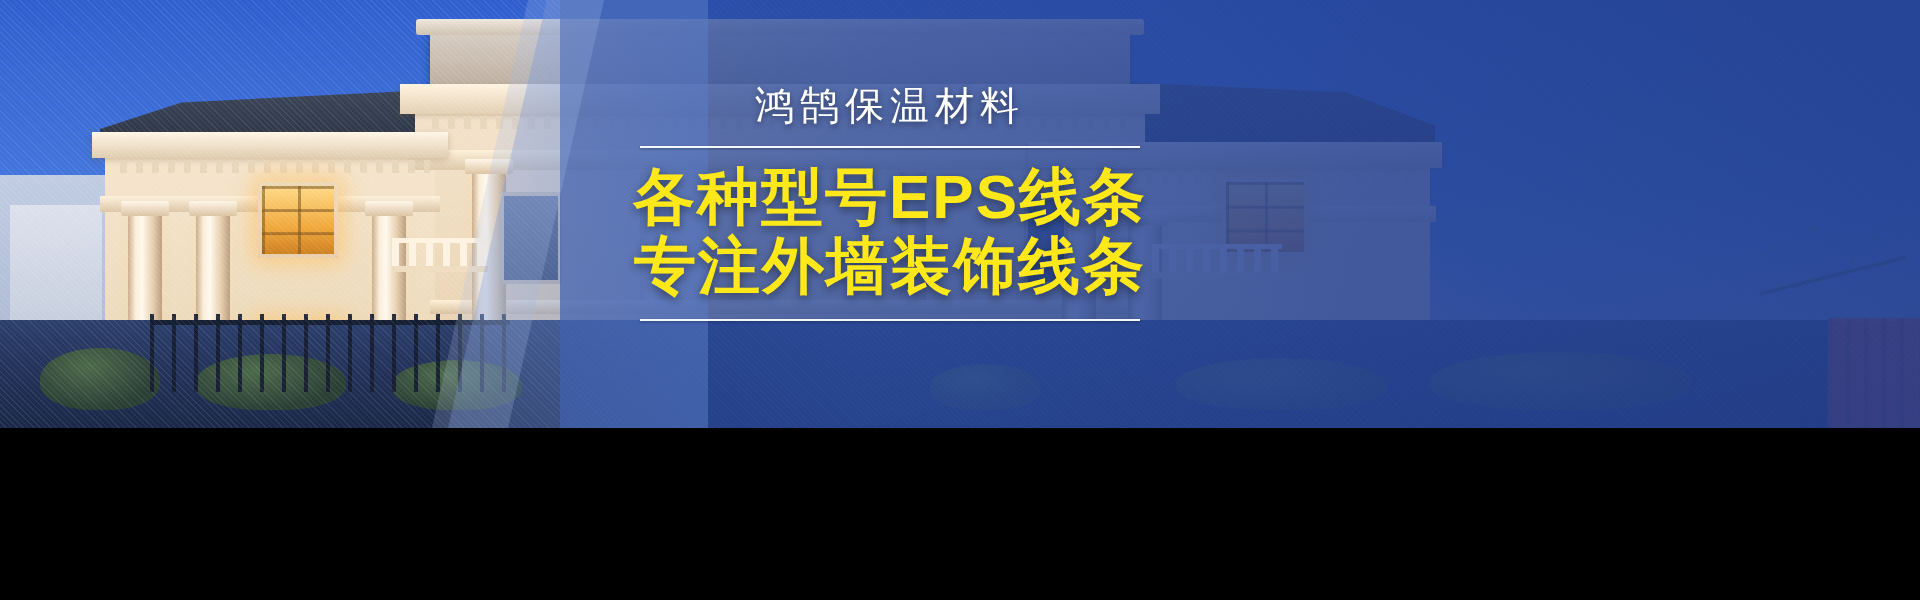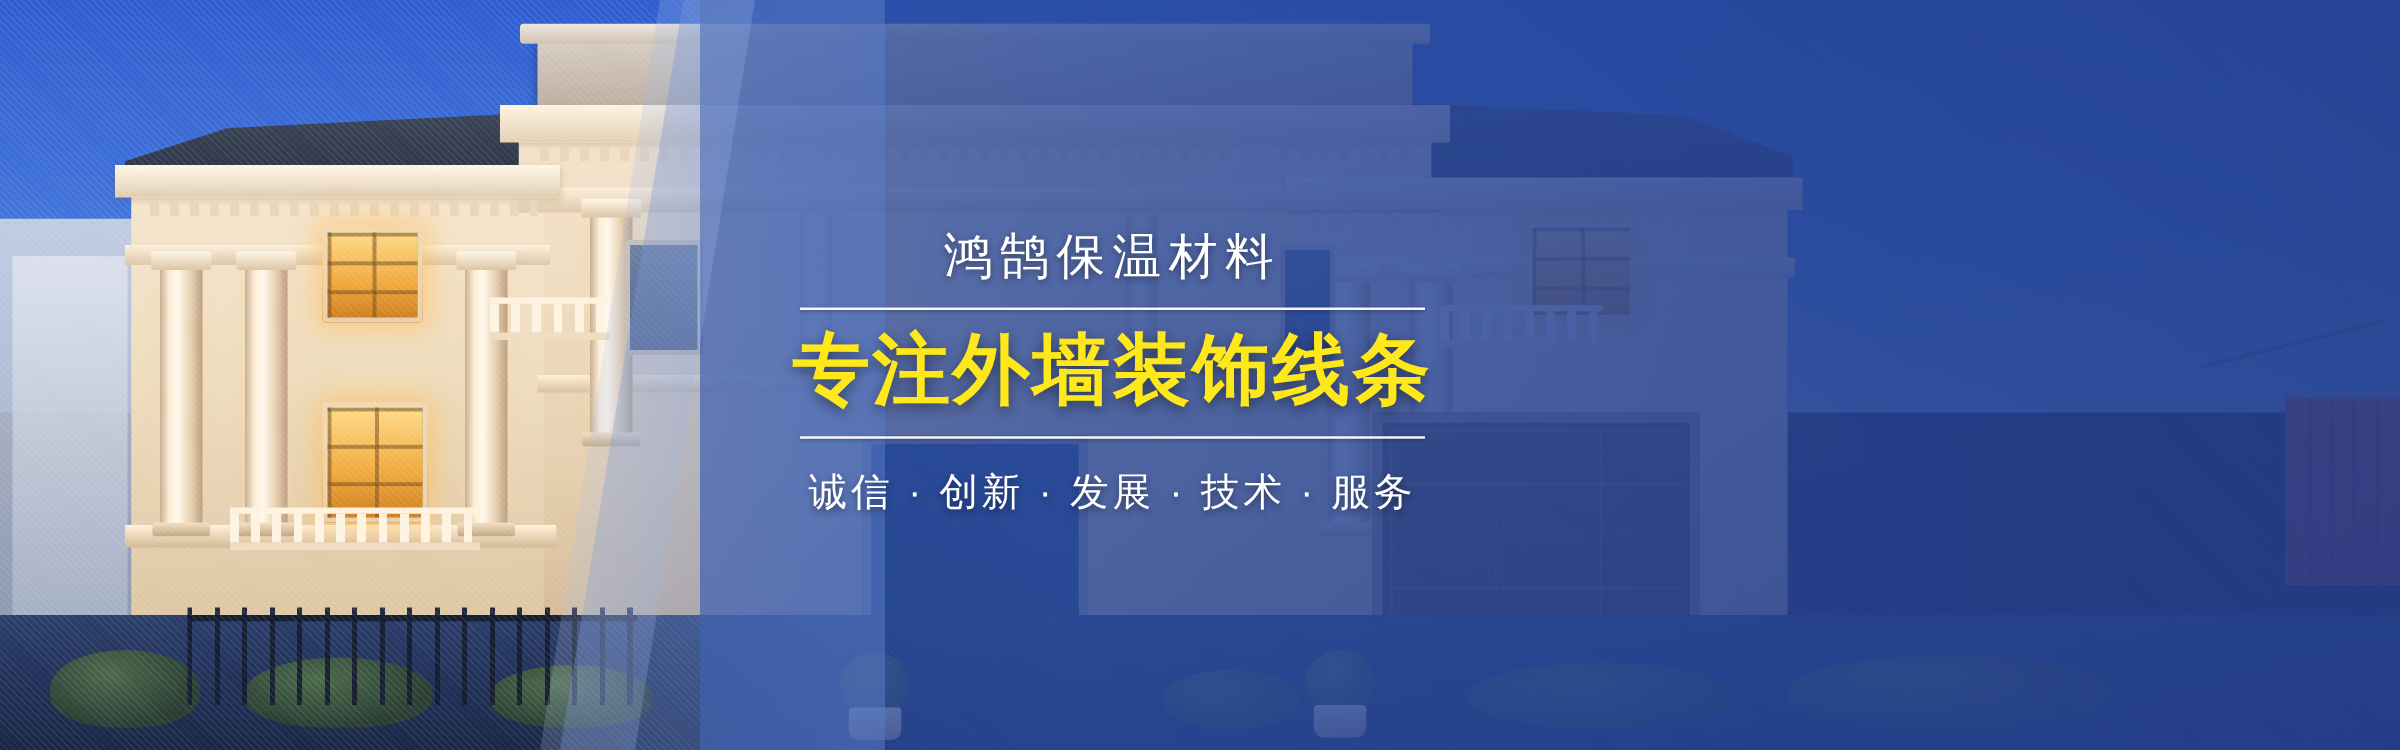--- a/index.html
+++ b/index.html
@@ -2,21 +2,21 @@
 <html lang="zh"><head>
 <meta charset="utf-8">
 <title>Banner</title>
 <style>
   html,body{margin:0;padding:0;background:#000;}
   *{box-sizing:border-box;}
 
   .banner{
     position:relative;
     width:1920px;
-    height:600px;
+    height:428px;
     overflow:hidden;
     font-family:"Liberation Sans","DejaVu Sans",sans-serif;
     background:#0f172a;
   }
 
   
   .photo{position:absolute;inset:0;overflow:hidden;}
 
   
   .sky{
@@ -406,18 +406,18 @@
     <div class="hatch"></div>
   </div>
 
   <div class="overlay"></div>
   <div class="wedge"></div>
   <div class="wedge2"></div>
 
   <div class="content">
     <p class="subtitle">鸿鹄保温材料</p>
     <div class="rule"></div>
+    <h1 class="headline">各种型号EPS线条</h1>
     <h1 class="headline">专注外墙装饰线条</h1>
     <div class="rule bottom"></div>
-    <p class="tagline">诚信 · 创新 · 发展 · 技术 · 服务</p>
   </div>
 
 </div>
 
 </body></html>

